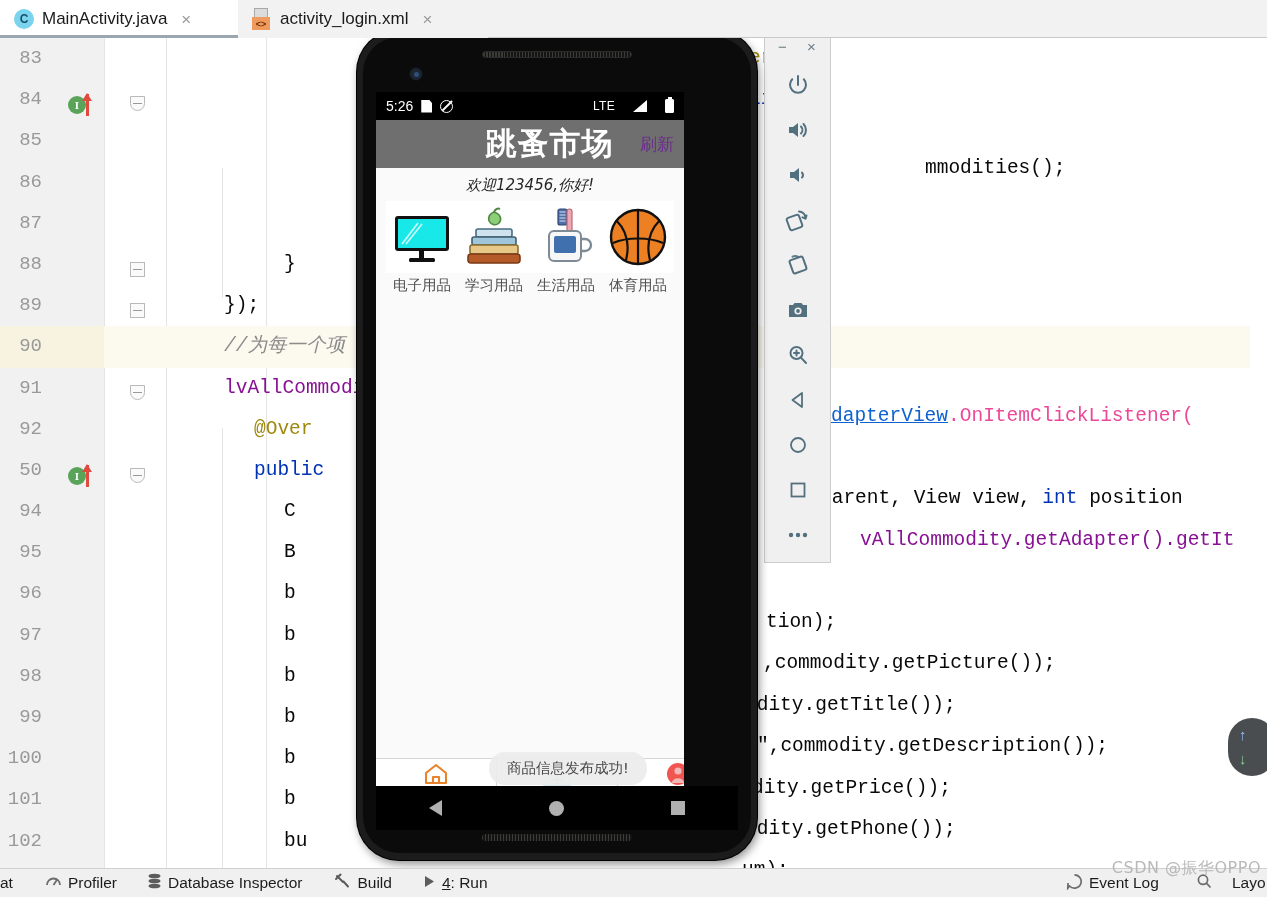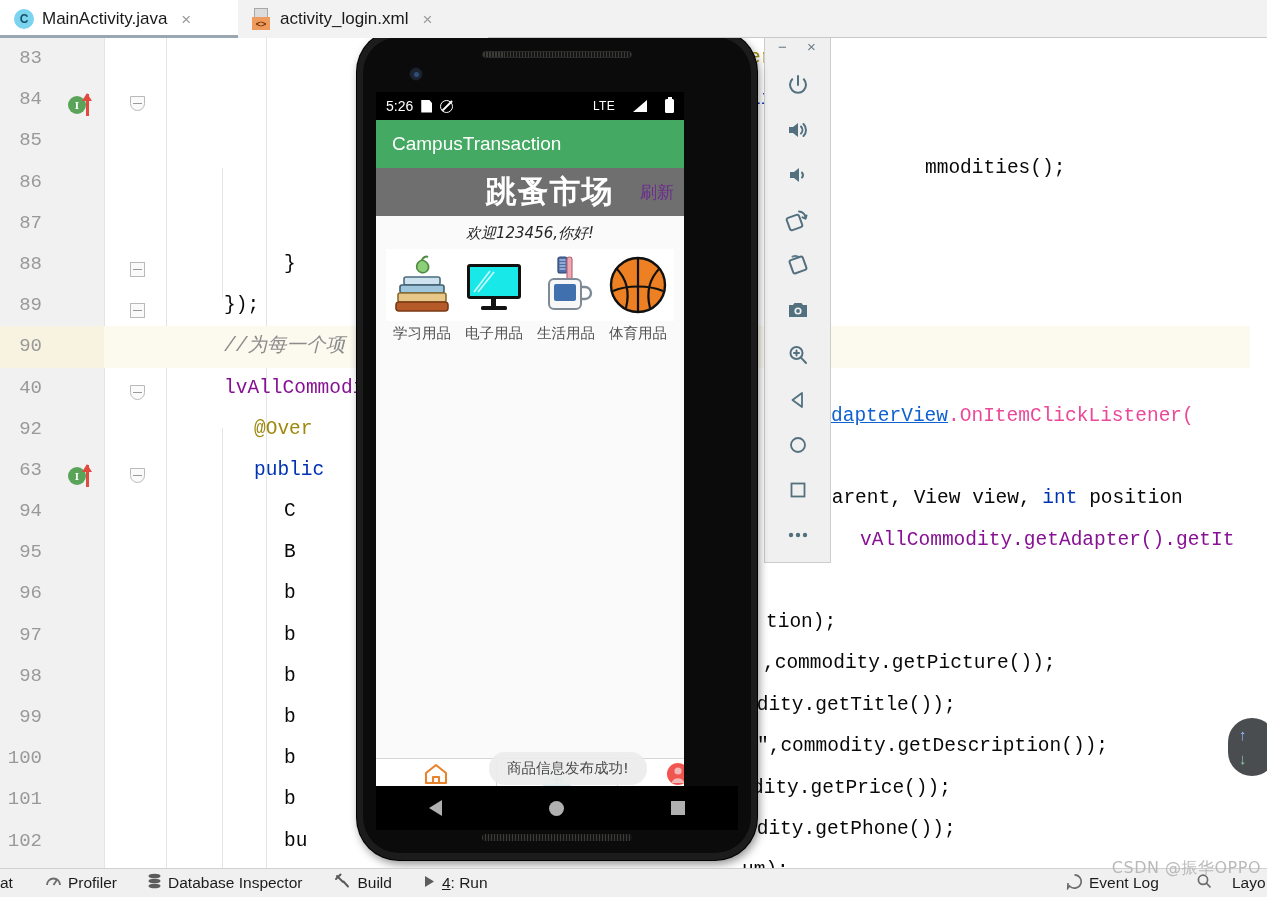--- a/index.html
+++ b/index.html
@@ -349,23 +349,23 @@
     <div class="vguide" style="left:222px;top:390px;height:440px;"></div>
     <div class="codearea" id="code-lines">
         <div class="cline"><span class="ln-cell">83</span><span class="code-txt ann" style="left: 714px;">@Override</span></div>
         <div class="cline"><span class="ln-cell">84</span><span class="code-txt kw" style="left: 714px;">public</span></div>
         <div class="cline"><span class="ln-cell">85</span><span class="code-txt fld" style="left: 744px;">a</span></div>
         <div class="cline"><span class="ln-cell">86</span><span class="code-txt fld" style="left: 744px;">a</span></div>
         <div class="cline"><span class="ln-cell">87</span><span class="code-txt fld" style="left: 744px;">l</span></div>
         <div class="cline"><span class="ln-cell">88</span><span class="code-txt " style="left: 284px;">}</span></div>
         <div class="cline"><span class="ln-cell">89</span><span class="code-txt " style="left: 224px;">});</span></div>
         <div class="cline hl"><span class="ln-cell">90</span><span class="code-txt cmt" style="left: 224px;">//为每一个项</span></div>
-        <div class="cline"><span class="ln-cell">40</span><span class="code-txt fld" style="left: 224px;">lvAllCommodity</span></div>
+        <div class="cline"><span class="ln-cell">91</span><span class="code-txt fld" style="left: 224px;">lvAllCommodity</span></div>
         <div class="cline"><span class="ln-cell">92</span><span class="code-txt ann" style="left: 254px;">@Over</span></div>
-        <div class="cline"><span class="ln-cell">63</span><span class="code-txt kw" style="left: 254px;">public</span></div>
+        <div class="cline"><span class="ln-cell">50</span><span class="code-txt kw" style="left: 254px;">public</span></div>
         <div class="cline"><span class="ln-cell">94</span><span class="code-txt " style="left: 284px;">C</span></div>
         <div class="cline"><span class="ln-cell">95</span><span class="code-txt " style="left: 284px;">B</span></div>
         <div class="cline"><span class="ln-cell">96</span><span class="code-txt " style="left: 284px;">b</span></div>
         <div class="cline"><span class="ln-cell">97</span><span class="code-txt " style="left: 284px;">b</span></div>
         <div class="cline"><span class="ln-cell">98</span><span class="code-txt " style="left: 284px;">b</span></div>
         <div class="cline"><span class="ln-cell">99</span><span class="code-txt " style="left: 284px;">b</span></div>
         <div class="cline"><span class="ln-cell">100</span><span class="code-txt " style="left: 284px;">b</span></div>
         <div class="cline"><span class="ln-cell">101</span><span class="code-txt " style="left: 284px;">b</span></div>
         <div class="cline"><span class="ln-cell">102</span><span class="code-txt " style="left: 284px;">bu</span></div>
         <div class="cline"><span class="ln-cell">103</span><span class="code-txt " style="left: 334px;">Intent intent = new Intent(</span></div>
@@ -493,63 +493,60 @@
           <span class="icon-sim"></span>
           <span class="icon-dnd"></span>
         </div>
         <div class="sb-right">
           <span class="lte">LTE</span>
           <span class="icon-sig"></span>
           <span class="icon-batt"></span>
         </div>
       </div>
 
-      <div class="appbar" id="appbar" style="background: rgb(67, 169, 99);">
-        <span>CampusTransaction</span>
-      </div>
 
       <div class="subbar" id="subbar" style="background: rgb(111, 111, 111);">
         <span class="subbar-title" style="color: #ffffff; margin-left: 39px;">跳蚤市场</span>
         <span class="subbar-action" style="color: rgb(107, 45, 142);">刷新</span>
       </div>
 
       <div class="welcome">欢迎123456,你好!</div>
 
       <div class="cat-grid">
+
+        <div class="cat">
+          <div class="cat-img">
+            <svg width="68" height="68" viewBox="0 0 68 68">
+              <rect x="7" y="13" width="54" height="35" rx="3" fill="#111"></rect>
+              <rect x="10" y="16" width="48" height="29" fill="#19e8e8"></rect>
+              <path d="M14 41 L30 20 M18 41 L34 21" stroke="#cffafa" stroke-width="1.6"></path>
+              <rect x="31" y="48" width="5" height="8" fill="#111"></rect>
+              <rect x="21" y="55" width="26" height="4" rx="1.5" fill="#111"></rect>
+            </svg>
+          </div>
+          <div class="cat-label">电子用品</div>
+        </div>
 
         <div class="cat">
           <div class="cat-img">
             <svg width="68" height="68" viewBox="0 0 68 68">
               <path d="M34 9c-4 1.5-6 5-5 9 2 4 7 5 10 2 3-3 2-9-5-11z" fill="#8ccf78" stroke="#4f8a43" stroke-width="1.6"></path>
               <path d="M34 9c1-3 4-4 6-3" stroke="#4f8a43" stroke-width="2" fill="none"></path>
               <rect x="16" y="26" width="36" height="8" rx="2" fill="#cfe3ef" stroke="#4a6b80" stroke-width="1.6"></rect>
               <rect x="12" y="34" width="44" height="8" rx="2" fill="#9fc6da" stroke="#3f5e70" stroke-width="1.6"></rect>
               <rect x="10" y="42" width="48" height="9" rx="2" fill="#e8c888" stroke="#8a6d2c" stroke-width="1.6"></rect>
               <rect x="8" y="51" width="52" height="9" rx="3" fill="#b55b2a" stroke="#7a3a16" stroke-width="1.6"></rect>
             </svg>
           </div>
           <div class="cat-label">学习用品</div>
         </div>
 
         <div class="cat">
           <div class="cat-img">
             <svg width="68" height="68" viewBox="0 0 68 68">
-              <rect x="7" y="13" width="54" height="35" rx="3" fill="#111"></rect>
-              <rect x="10" y="16" width="48" height="29" fill="#19e8e8"></rect>
-              <path d="M14 41 L30 20 M18 41 L34 21" stroke="#cffafa" stroke-width="1.6"></path>
-              <rect x="31" y="48" width="5" height="8" fill="#111"></rect>
-              <rect x="21" y="55" width="26" height="4" rx="1.5" fill="#111"></rect>
-            </svg>
-          </div>
-          <div class="cat-label">电子用品</div>
-        </div>
-
-        <div class="cat">
-          <div class="cat-img">
-            <svg width="68" height="68" viewBox="0 0 68 68">
               <rect x="26" y="6" width="9" height="16" rx="2" fill="#4f6fa8" stroke="#2e4570" stroke-width="1.2"></rect>
               <path d="M27.5 9h6M27.5 12h6M27.5 15h6M27.5 18h6" stroke="#d8e3f5" stroke-width="1"></path>
               <rect x="35" y="6" width="5" height="30" rx="2.5" fill="#f0a7b4" stroke="#b9697a" stroke-width="1.2"></rect>
               <rect x="17" y="28" width="32" height="30" rx="5" fill="#f7f7f7" stroke="#7e8a95" stroke-width="2"></rect>
               <rect x="22" y="33" width="22" height="17" rx="2" fill="#4170ae"></rect>
               <path d="M49 36h4a6 6 0 0 1 0 12h-4" fill="none" stroke="#7e8a95" stroke-width="2.4"></path>
             </svg>
           </div>
           <div class="cat-label">生活用品</div>
         </div>

